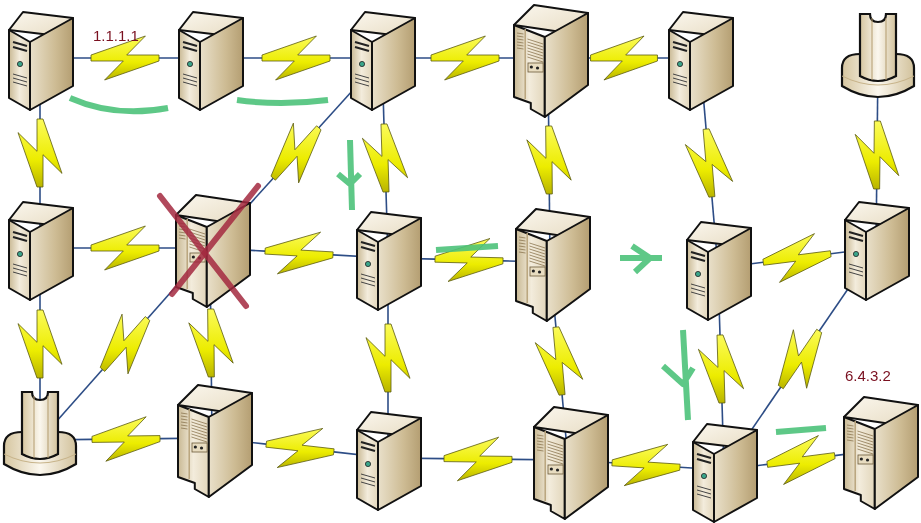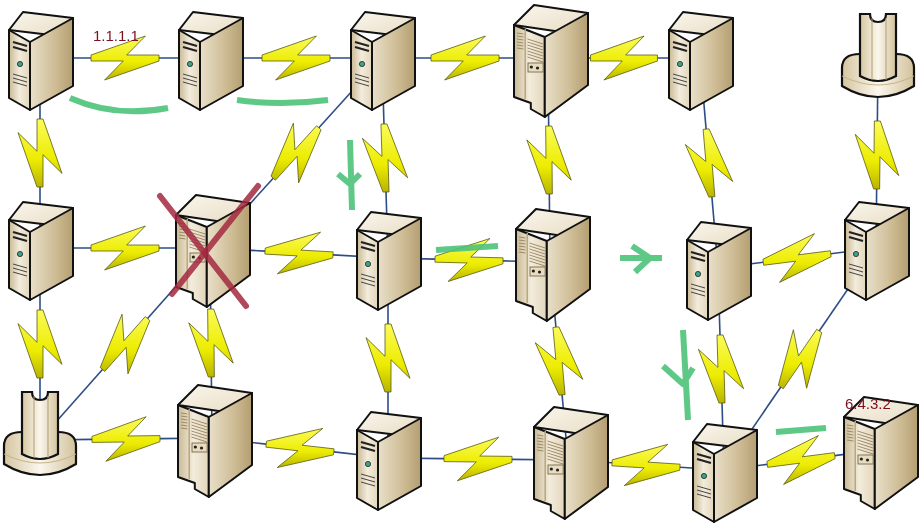--- a/index.html
+++ b/index.html
@@ -408,14 +408,14 @@
         <path d="M683,330 L688,420 M663,366 L683,384 L693,368" fill="none" stroke="#4cc27a" stroke-width="6" stroke-opacity="0.9" stroke-linecap="butt" stroke-linejoin="round"></path>
         <path d="M776,432 L826,428" fill="none" stroke="#4cc27a" stroke-width="6" stroke-opacity="0.9" stroke-linecap="butt" stroke-linejoin="round"></path>
         <g>
           <line x1="160" y1="196" x2="246" y2="306" stroke="#a3293f" stroke-width="6" stroke-opacity="0.85" stroke-linecap="round"></line>
           <line x1="258" y1="186" x2="172" y2="294" stroke="#a3293f" stroke-width="6" stroke-opacity="0.85" stroke-linecap="round"></line>
         </g>
       </g>
   </svg>
 
   <div class="ip-label" style="left:93px; top:27px;">1.1.1.1</div>
-  <div class="ip-label" style="left:845px; top:367px;margin-top:28px;">6.4.3.2</div>
+  <div class="ip-label" style="left:845px; top:367px;">6.4.3.2</div>
 </div>
 
 </body></html>

